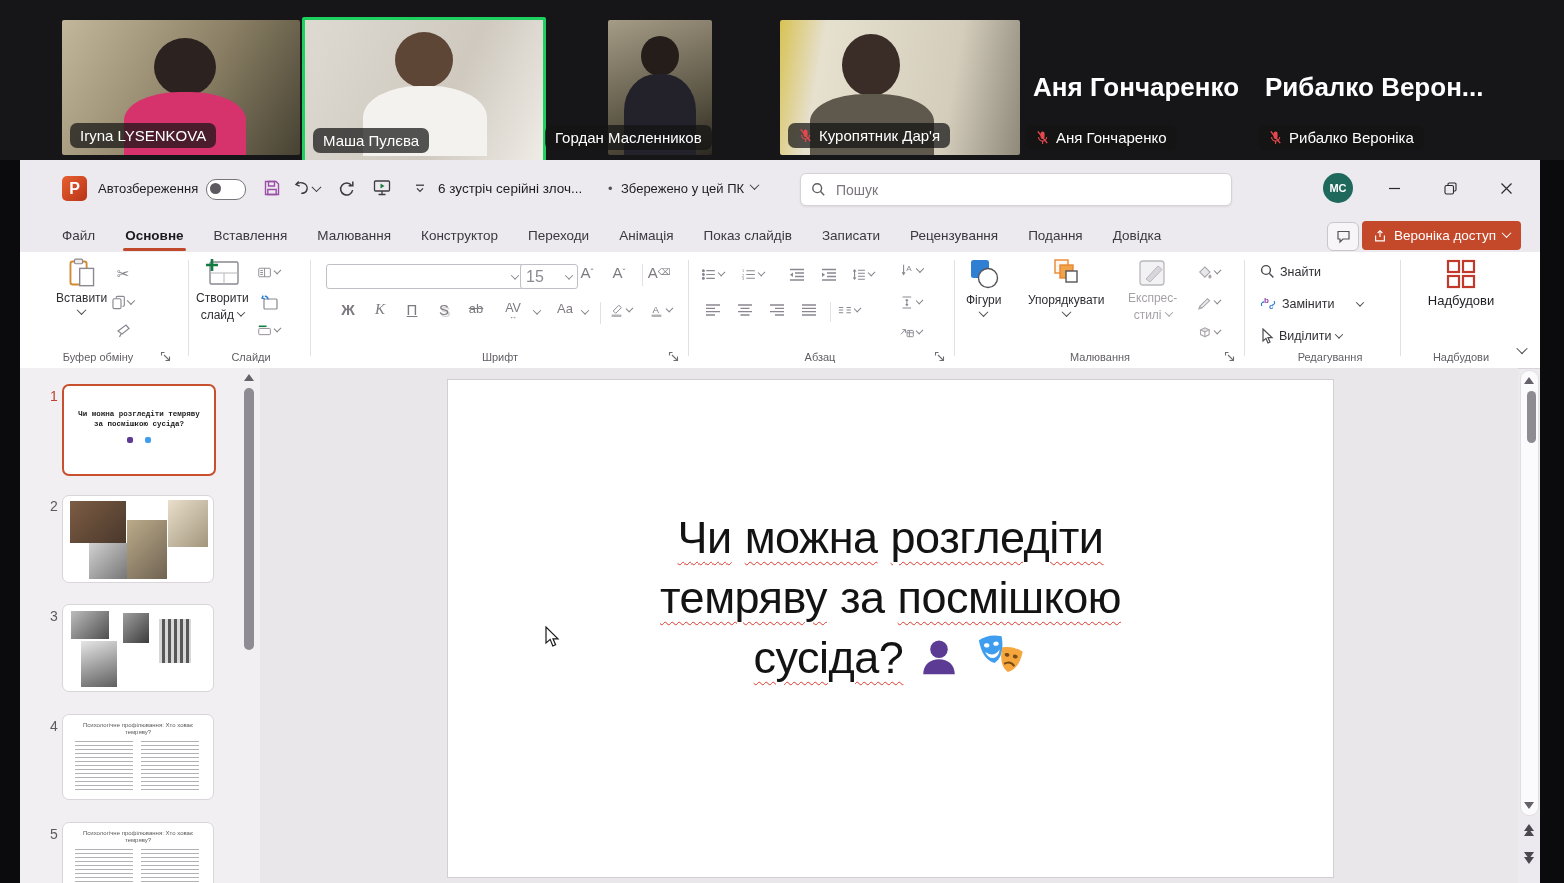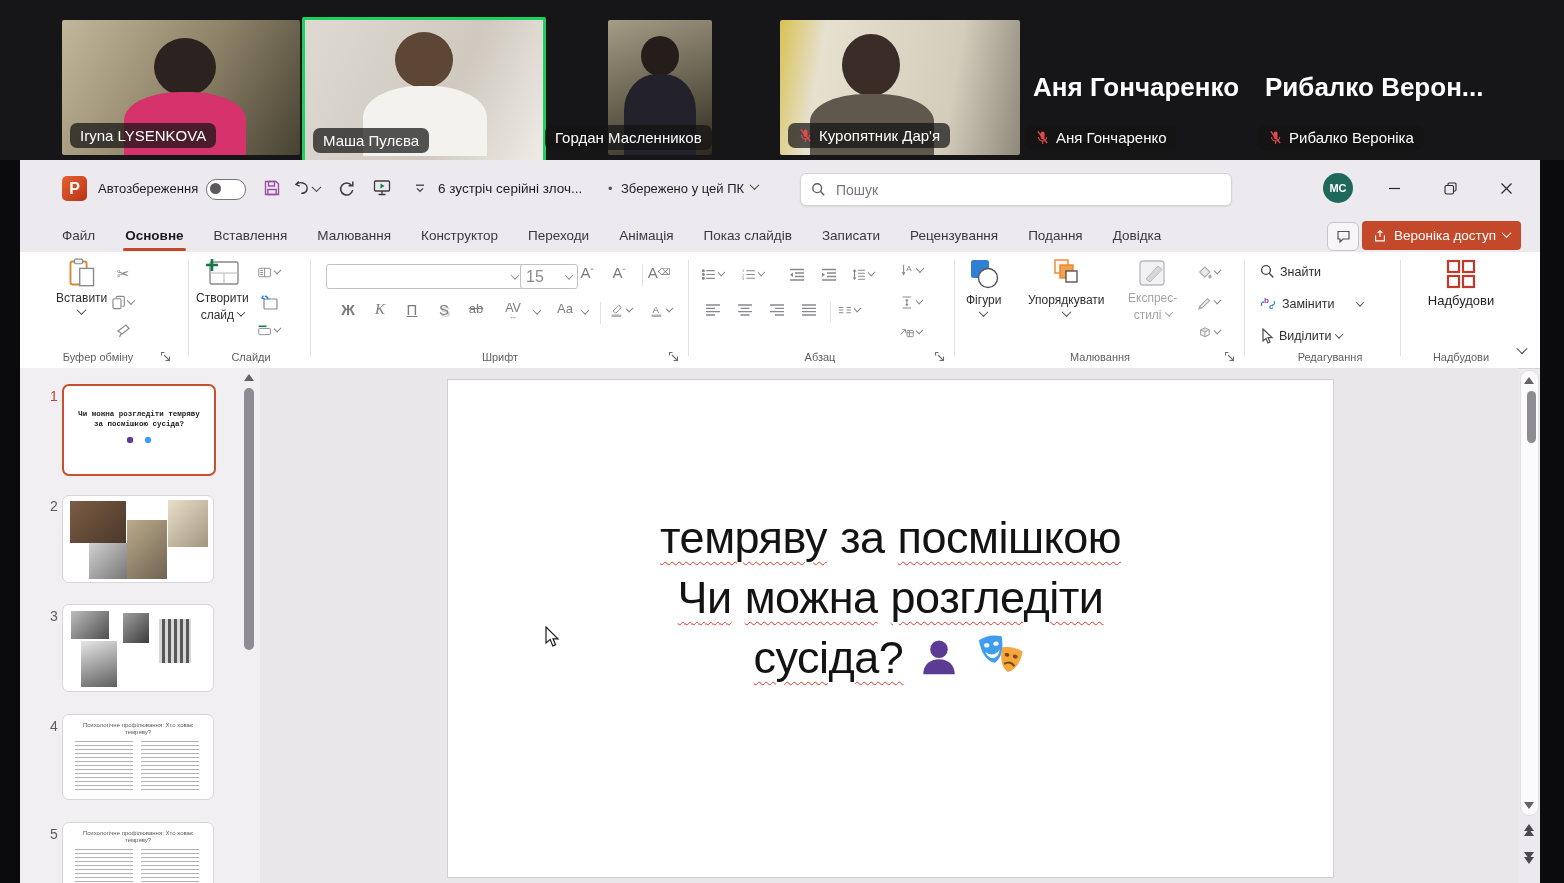--- a/index.html
+++ b/index.html
@@ -608,22 +608,22 @@
     </div>
 
     <div id="lp-scroll" class="abs">
       <div class="tri-up" style="position:absolute;left:2px;top:4px;"></div>
       <div style="position:absolute;left:2px;top:18px;width:10px;height:262px;border-radius:6px;background:#8e8b92;"></div>
     </div>
 
     <div id="canvas" class="abs">
       <div id="slide">
         <div id="slide-title">
+          <div class="sl-line"><span class="sl-words"><span class="word sp">Чи</span><span class="word sp">можна</span><span class="word sp">розгледіти</span></span></div>
           <div class="sl-line"><span class="sl-words"><span class="word sp">темряву</span><span class="word">за</span><span class="word sp">посмішкою</span></span></div>
-          <div class="sl-line"><span class="sl-words"><span class="word sp">Чи</span><span class="word sp">можна</span><span class="word sp">розгледіти</span></span></div>
           <div class="sl-line"><span class="sl-words"><span class="word sp">сусіда?</span></span><svg class="emoji" width="44" height="42" viewBox="0 0 36 36">
               <circle cx="18" cy="10.5" r="7.5" fill="#5b3b94"></circle>
               <path d="M4.5 32c0-8.5 6-13 13.5-13s13.5 4.5 13.5 13z" fill="#5b3b94"></path>
             </svg><svg class="emoji" width="52" height="44" viewBox="0 0 48 42">
               <g transform="rotate(-10 16 16)">
                 <path d="M5 3 Q16 -2 27 3 Q27 22 16 27 Q5 22 5 3z" fill="#3f9df0"></path>
                 <ellipse cx="11.5" cy="9" rx="2.6" ry="2" fill="#fff"></ellipse>
                   <ellipse cx="20.5" cy="9" rx="2.6" ry="2" fill="#fff"></ellipse>
                 <path d="M9 15 q7 7 14 0 q-2 7 -7 7 t-7-7z" fill="#fff"></path>
               </g>

